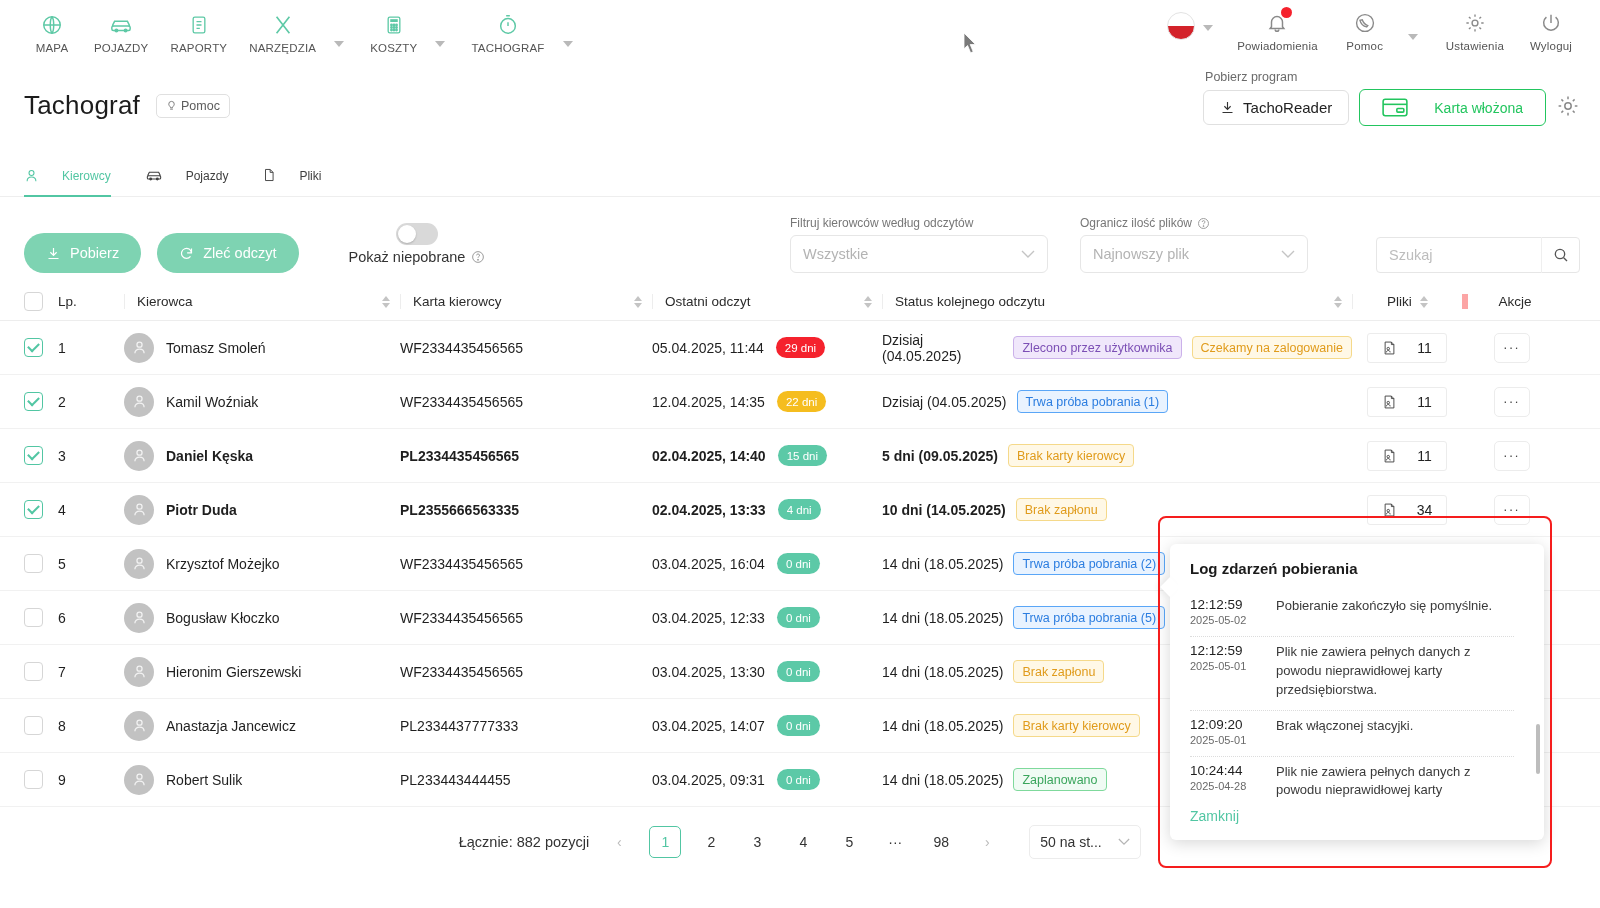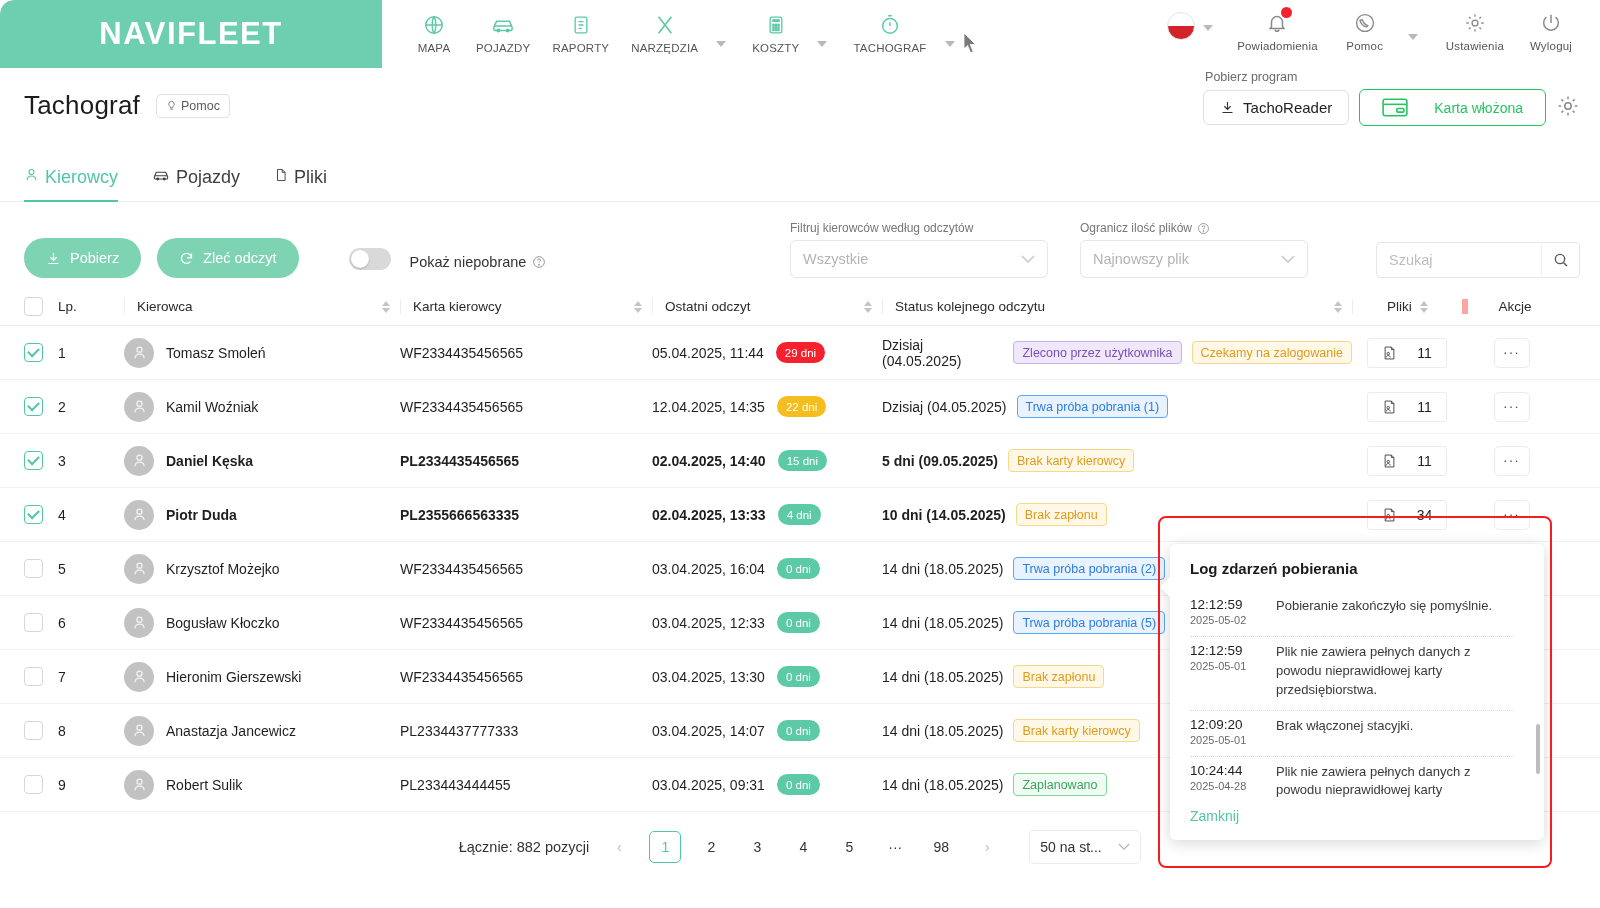--- a/index.html
+++ b/index.html
@@ -110,43 +110,43 @@
   .gear-lg { cursor: pointer; }
 
   
   .tabs {
     display: flex; align-items: center; gap: 34px;
     padding: 30px 0 0 24px;
     border-bottom: 1px solid #eeeeee;
     margin-top: 16px;
   }
   .tab {
-    display: flex; align-items: flex-start; gap: 6px;
+    display: flex; align-items: flex-end; gap: 23px;
     padding-bottom: 12px; cursor: pointer;
-    font-size: 18px; color: #3f3f3f;
+    font-size: 12px; color: #3f3f3f;
     border-bottom: 2px solid transparent;
     margin-bottom: -1px;
   }
   .tab.active { color: #52c6a3; border-bottom-color: #52c6a3; }
 
   
   .toolbar {
     display: flex; align-items: flex-end;
     padding: 18px 20px 0 24px;
     position: relative; height: 76px;
   }
   .btn-green {
     display: inline-flex; align-items: center; gap: 9px;
     background: #7ed3b2; color: #fff; border: none;
     border-radius: 22px; padding: 10px 22px;
     font-size: 14.5px; cursor: pointer; margin-right: 16px;
     font-family: "Liberation Sans", sans-serif;
     height: 40px;
   }
-  .toggle-wrap { display: flex; align-items: flex-end; gap: 19px; margin-left: 34px; margin-bottom: 8px; }
+  .toggle-wrap { display: flex; align-items: center; gap: 4px; margin-left: 34px; margin-bottom: 8px; flex-direction: column; }
   .toggle {
     width: 42px; height: 22px; border-radius: 11px; background: #d9d9d9;
     position: relative; cursor: pointer;
   }
   .toggle .knob {
     position: absolute; left: 2px; top: 2px;
     width: 18px; height: 18px; border-radius: 50%; background: #fff;
     box-shadow: 0 1px 2px rgba(0,0,0,.2);
   }
   .toggle-label { font-size: 14.5px; color: #333; display: flex; align-items: center; gap: 6px; }
@@ -307,23 +307,20 @@
   }
 
   .cursor { position: absolute; left: 963px; top: 32px; z-index: 60; }
 </style>
 </head>
 <body>
 
 <div id="app">
 
   <div class="topnav">
-    <div class="logo-box">
-      <span class="logo-text">NAVIFLEET</span>
-    </div>
     <div class="nav-items">
 
       <div class="nav-item">
         <span class="ico">
           <svg width="22" height="22" viewBox="0 0 24 24" fill="none" stroke="#5ec9a6" stroke-width="1.6">
               <circle cx="12" cy="12" r="9"></circle>
               <path d="M3 12h18M12 3c2.5 3 2.5 15 0 18M12 3c-2.5 3-2.5 15 0 18"></path>
             </svg>
         </span>
         <span class="lbl">MAPA</span>

